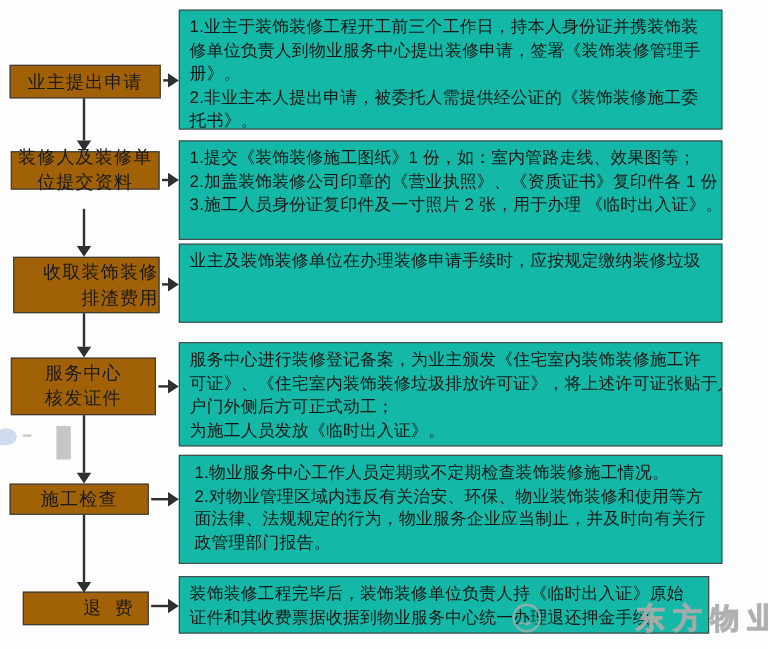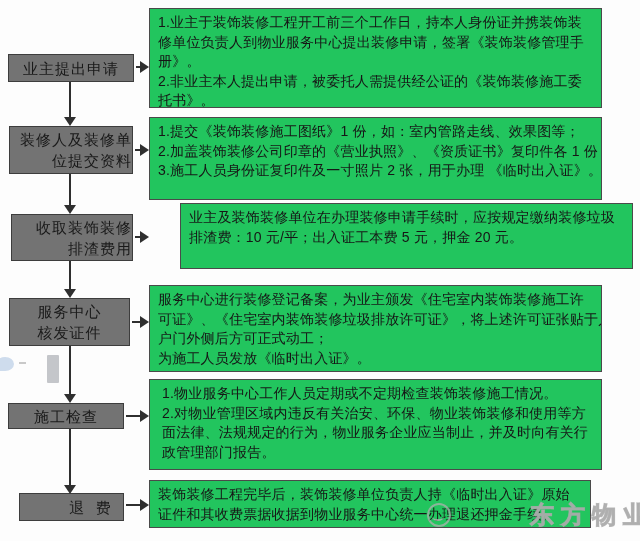--- a/index.html
+++ b/index.html
@@ -2,27 +2,27 @@
 <html><head>
 <meta charset="utf-8">
 <style>
   html,body{margin:0;padding:0;background:#ffffff;}
   .canvas{
     position:relative;width:640px;height:541px;background:#fdfdfd;
     font-family:"Liberation Sans","DejaVu Sans",sans-serif;
     color:#1e1e1e;overflow:hidden;
   }
   .lbox{
-    position:absolute;border:1.5px solid #3d3d3d;background:#737373;
+    position:absolute;border:1.5px solid #3d3d3d;background:#a16207;
     display:flex;flex-direction:column;align-items:center;justify-content:center;
     font-size:15px;line-height:21px;letter-spacing:1px;color:#191919;
     box-sizing:border-box;text-align:center;
   }
   .rbox{
-    position:absolute;border:1px solid #4a4a4a;background:#22c55e;
+    position:absolute;border:1px solid #4a4a4a;background:#14b8a6;
     box-sizing:border-box;padding:4px 7px 0 8px;overflow:hidden;
   }
   .rline{
     font-size:14px;line-height:19.5px;letter-spacing:0.2px;color:#161616;
     white-space:nowrap;font-weight:500;
   }
   .vline{position:absolute;width:2px;background:#2f2f2f;}
   .vhead{position:absolute;width:0;height:0;border-left:6px solid transparent;
     border-right:6px solid transparent;border-top:9px solid #2f2f2f;}
   .hline{position:absolute;height:2px;background:#2f2f2f;}
@@ -55,21 +55,21 @@
 </style>
 </head>
 <body>
 
 <div class="canvas">
 
   <div class="lbox" style="left:8px;top:54px;width:126px;height:28px;">
     <div>业主提出申请</div>
   </div>
 
-  <div class="lbox" style="left:9px;top:126px;width:124px;height:48px;align-items:flex-end;">
+  <div class="lbox" style="left:9px;top:126px;width:124px;height:32px;">
     <div>装修人及装修单</div>
     <div>位提交资料</div>
   </div>
 
   <div class="lbox" style="left:11px;top:214px;width:122px;height:47px;align-items:flex-end;">
     <div>收取装饰装修</div>
     <div>排渣费用</div>
   </div>
 
   <div class="lbox" style="left:9px;top:298px;width:121px;height:48px;">
@@ -92,23 +92,22 @@
     <div class="rline">2.非业主本人提出申请，被委托人需提供经公证的《装饰装修施工委</div>
     <div class="rline">托书》。</div>
   </div>
 
   <div class="rbox" style="left:149px;top:117px;width:453px;height:83px;">
     <div class="rline">1.提交《装饰装修施工图纸》1 份，如：室内管路走线、效果图等；</div>
     <div class="rline">2.加盖装饰装修公司印章的《营业执照》、《资质证书》复印件各 1 份；</div>
     <div class="rline">3.施工人员身份证复印件及一寸照片 2 张，用于办理 《临时出入证》。</div>
   </div>
 
-  <div class="rbox" style="left:149px;top:203px;width:453px;height:66px;margin-left:31px;">
+  <div class="rbox" style="left:149px;top:203px;width:453px;height:66px;">
     <div class="rline">业主及装饰装修单位在办理装修申请手续时，应按规定缴纳装修垃圾</div>
-    <div class="rline">排渣费：10 元/平；出入证工本费 5 元，押金 20 元。</div>
   </div>
 
   <div class="rbox" style="left:149px;top:285px;width:453px;height:87px;">
     <div class="rline">服务中心进行装修登记备案，为业主颁发《住宅室内装饰装修施工许</div>
     <div class="rline">可证》、《住宅室内装饰装修垃圾排放许可证》，将上述许可证张贴于入</div>
     <div class="rline">户门外侧后方可正式动工；</div>
     <div class="rline">为施工人员发放《临时出入证》。</div>
   </div>
 
   <div class="rbox" style="left:149px;top:379px;width:453px;height:91px;padding-left:12px;">

